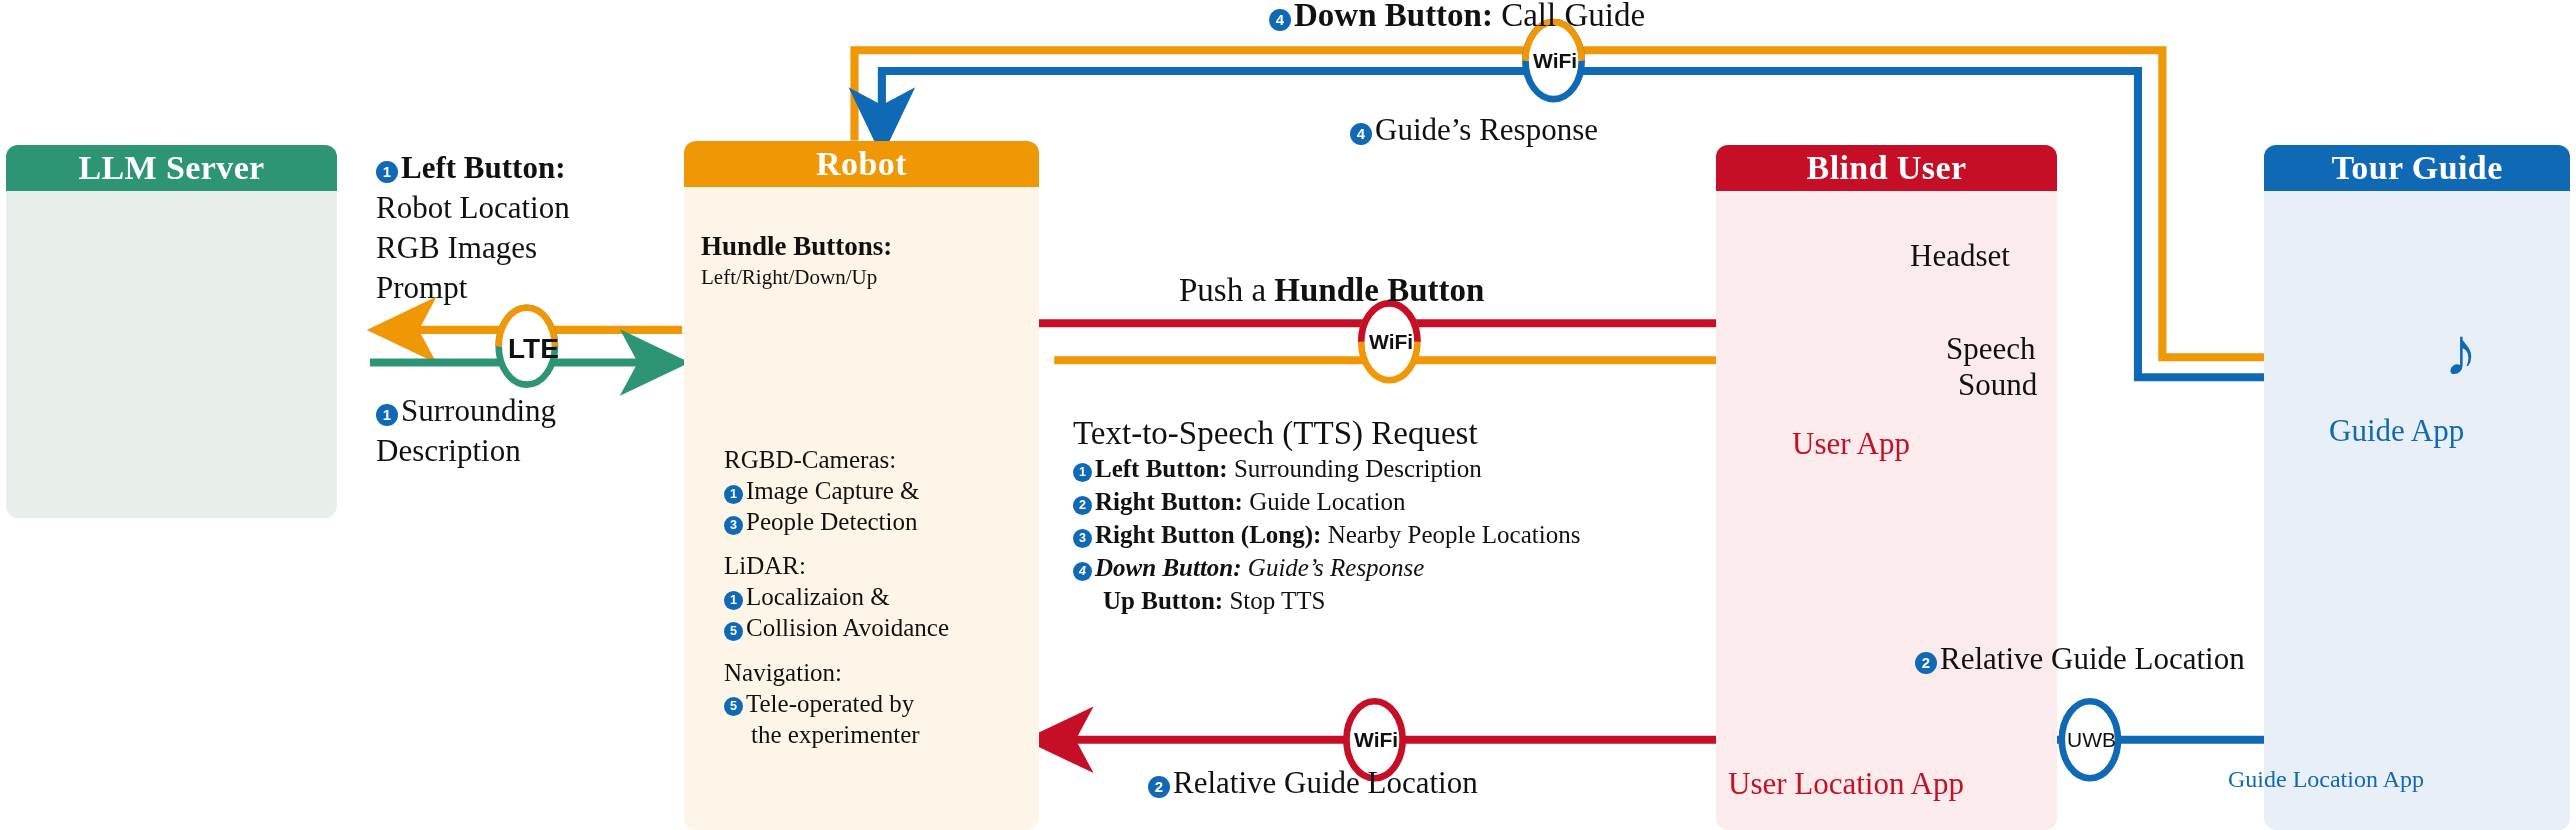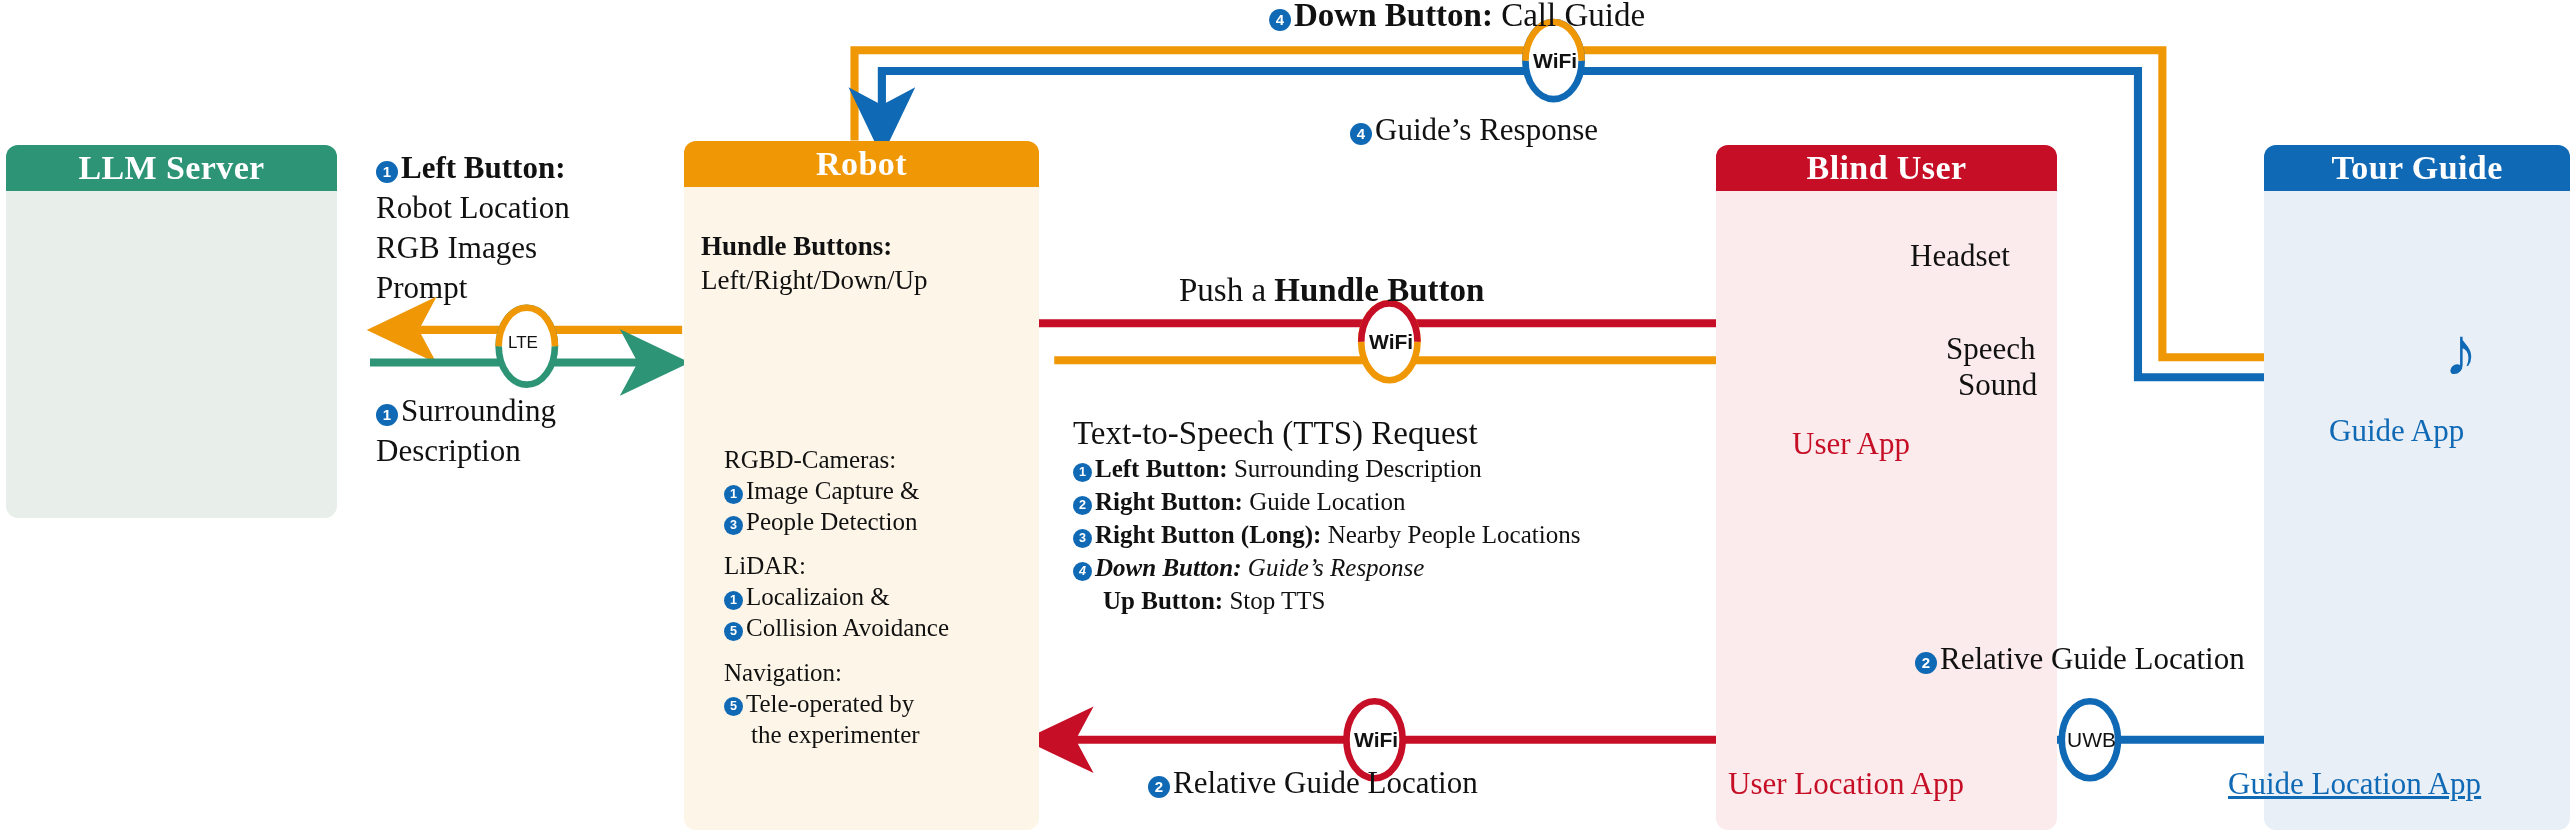--- a/index.html
+++ b/index.html
@@ -162,31 +162,31 @@
 
   <div class="blk" style="left:376px;top:148px;width:296px;font-size:31px;line-height:40px;">
     <div style="white-space:nowrap;">
       <span class="num">1</span><span class="b">Left Button:</span>
     </div>
     <div>Robot Location</div>
     <div>RGB Images</div>
     <div>Prompt</div>
   </div>
 
-  <div class="txt" style="left:508px;top:333px;font-size:17px;font-family:'Liberation Sans',sans-serif;font-weight:normal;">LTE</div>
+  <div class="txt" style="left:508px;top:333px;font-size:28px;font-family:'Liberation Sans',sans-serif;font-weight:bold;">LTE</div>
 
   <div class="blk" style="left:376px;top:391px;width:296px;font-size:31px;line-height:40px;">
     <div style="white-space:nowrap;">
       <span class="num">1</span><span>Surrounding</span>
     </div>
     <div>Description</div>
   </div>
 
   <div class="txt b" style="left:701px;top:231px;font-size:27px;">Hundle Buttons:</div>
-  <div class="txt" style="left:701px;top:265px;font-size:27px;">Left/Right/Down/Up</div>
+  <div class="txt" style="left:701px;top:265px;font-size:21px;">Left/Right/Down/Up</div>
 
   <div class="blk" style="left:724px;top:444px;width:281px;font-size:25px;line-height:31px;">
     <div style="margin-bottom:13.3px;">
       <div>RGBD-Cameras:</div>
       <div style="white-space:nowrap;"><span class="num sm">1</span><span>Image Capture &amp;</span></div>
       <div style="white-space:nowrap;"><span class="num sm">3</span><span>People Detection</span></div>
     </div>
     <div style="margin-bottom:13.3px;">
       <div>LiDAR:</div>
       <div style="white-space:nowrap;"><span class="num sm">1</span><span>Localizaion &amp;</span></div>
@@ -243,17 +243,17 @@
 
   <div class="cap" style="left:1910px;top:238px;font-size:31px;color:#111;">Headset</div>
   <div class="cap" style="left:1946px;top:331px;font-size:31px;line-height:36px;color:#111;text-align:left;">
     <div>Speech</div>
     <div style="padding-left:12px;">Sound</div>
   </div>
   <div class="cap cap-red" style="left:1792px;top:426px;font-size:31px;">User App</div>
   <div class="cap cap-red" style="left:1728px;top:766px;font-size:31px;">User Location App</div>
 
   <div class="cap cap-blue" style="left:2329px;top:413px;font-size:31px;">Guide App</div>
-  <div class="cap cap-blue" style="left:2228px;top:766px;font-size:31px;text-decoration:underline;">Guide Location App</div>
+  <div class="cap cap-blue" style="left:2228px;top:766px;font-size:24px;">Guide Location App</div>
   <div class="cap cap-blue" style="left:2444px;top:318px;font-size:68px;line-height:68px;">♪</div>
 
 </div>
 
 
 </body></html>

